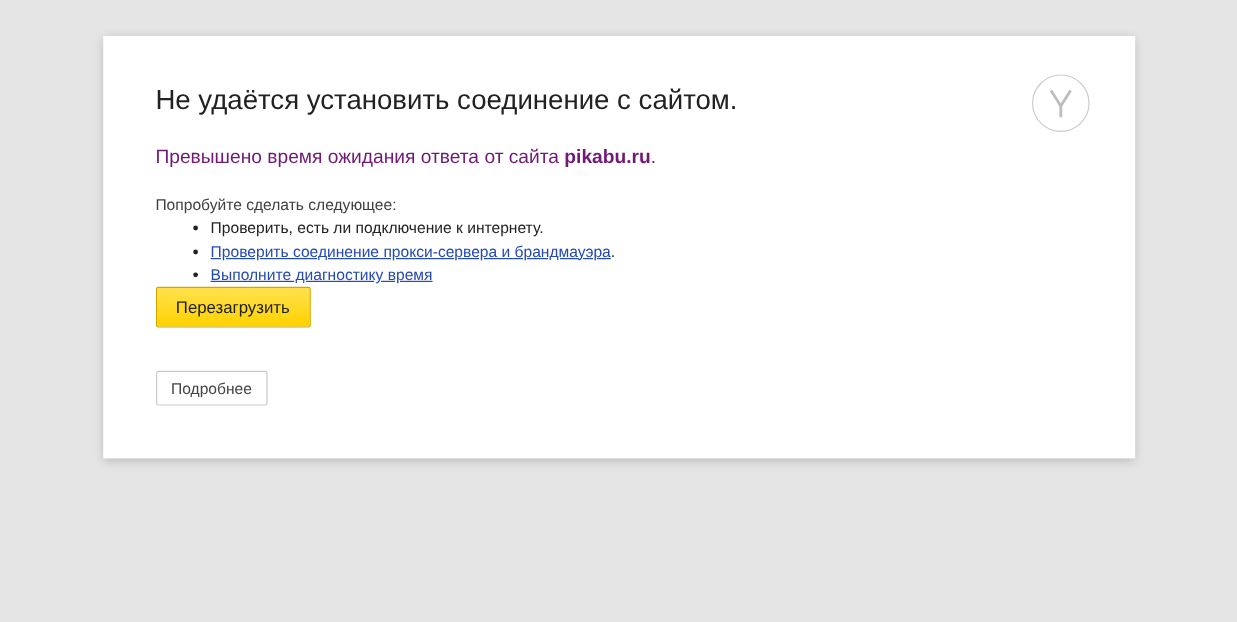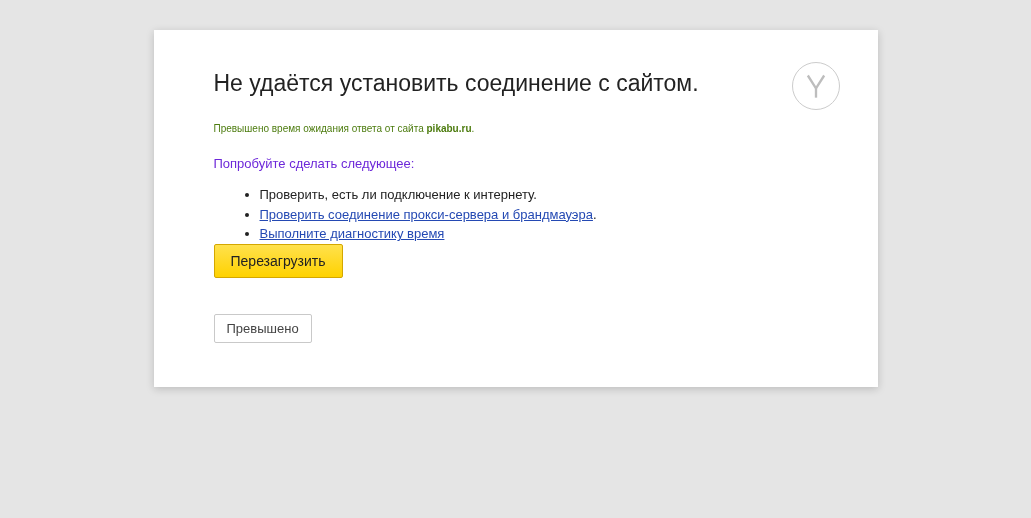--- a/index.html
+++ b/index.html
@@ -8,22 +8,22 @@
       font-family: Arial, Helvetica, sans-serif;
       width: 1031px;
       height: 518px;
       display: flex;
       align-items: flex-start;
       justify-content: center;
       padding-top: 30px;
     }
     .card {
       background: #fff;
-      width: 724px;
-      padding: 40px 44px 44px 60px;
+      width: 860px;
+      padding: 40px 44px 44px 44px;
       box-shadow: 0 2px 8px rgba(0,0,0,0.18);
       position: relative;
     }
     .logo {
       position: absolute;
       top: 32px;
       right: 38px;
       width: 48px;
       height: 48px;
       border: 1px solid #ccc;
@@ -35,29 +35,29 @@
     }
     .logo svg { width: 28px; height: 28px; }
     h1 {
       font-size: 23px;
       font-weight: 400;
       color: #222;
       margin-bottom: 26px;
       padding-right: 70px;
     }
     .subtitle {
-      font-size: 10px;
-      color: #4d7c0f;
+      font-size: 16px;
+      color: #701a75;
       margin-bottom: 22px;
     }
     .subtitle .domain { font-weight: bold; }
     .try-label {
       font-size: 13px;
-      color: #6d28d9;
-      margin-bottom: 14px;
+      color: #404040;
+      margin-bottom: 2px;
     }
     ul.suggestions {
       list-style: disc;
       padding-left: 46px;
     }
     ul.suggestions li {
       font-size: 13px;
       line-height: 1.5;
       color: #222;
     }
@@ -112,15 +112,15 @@
     <li>
       <a href="#">Проверить соединение прокси-сервера и брандмауэра</a><span>.</span>
     </li>
     <li>
       <a href="#">Выполните диагностику время</a>
     </li>
   </ul>
 
   <button class="reload-btn">Перезагрузить</button>
   <br>
-  <button class="details-btn">Превышено</button>
+  <button class="details-btn">Подробнее</button>
 
 </div>
 
 </body></html>

